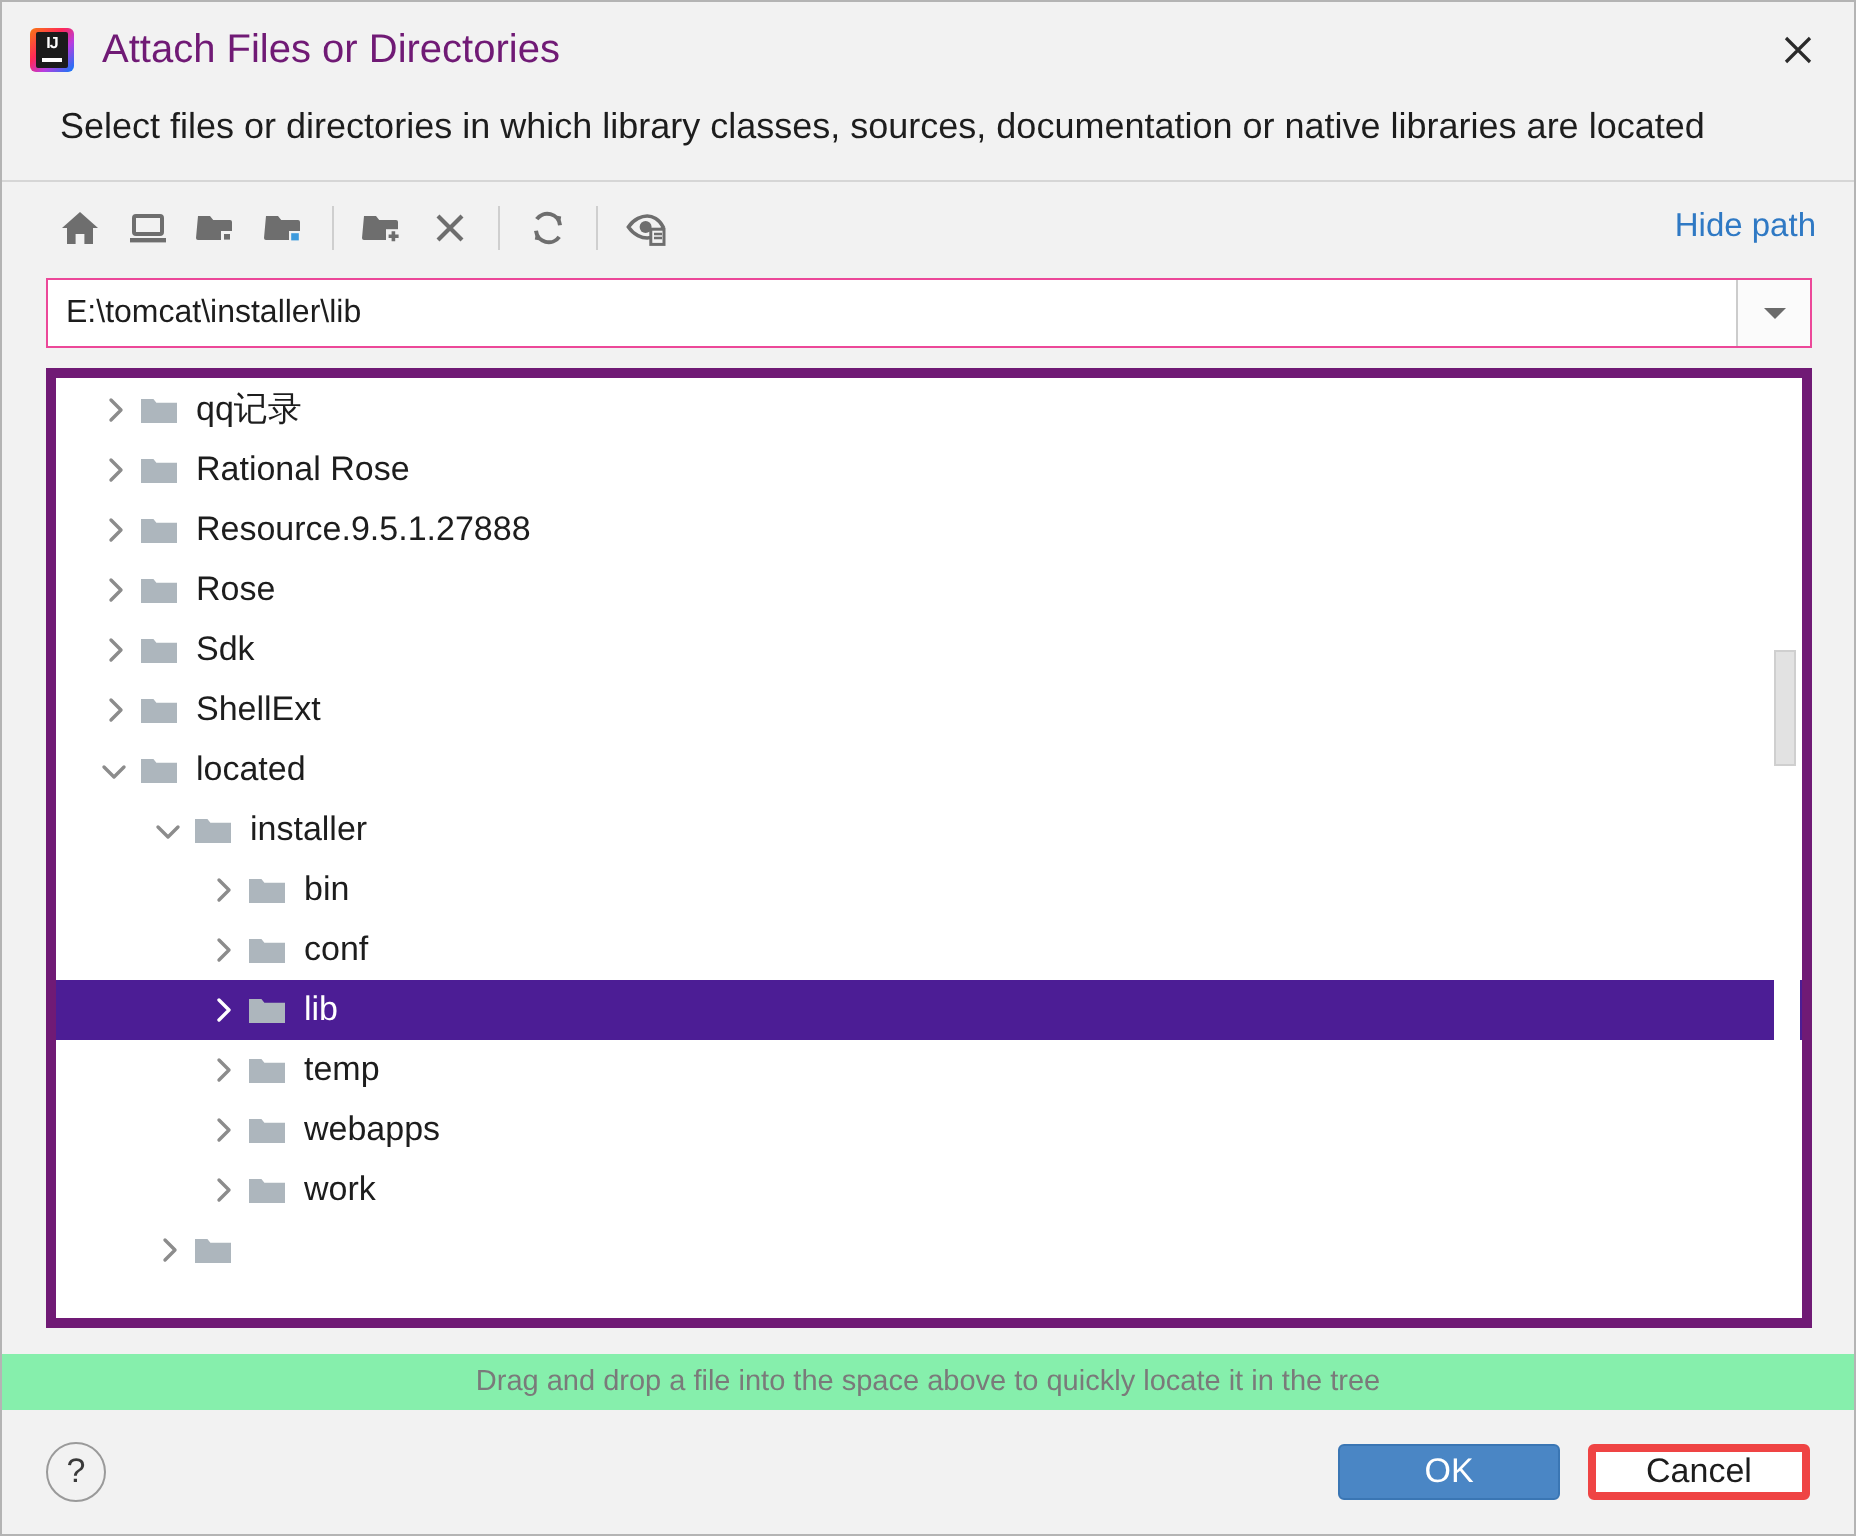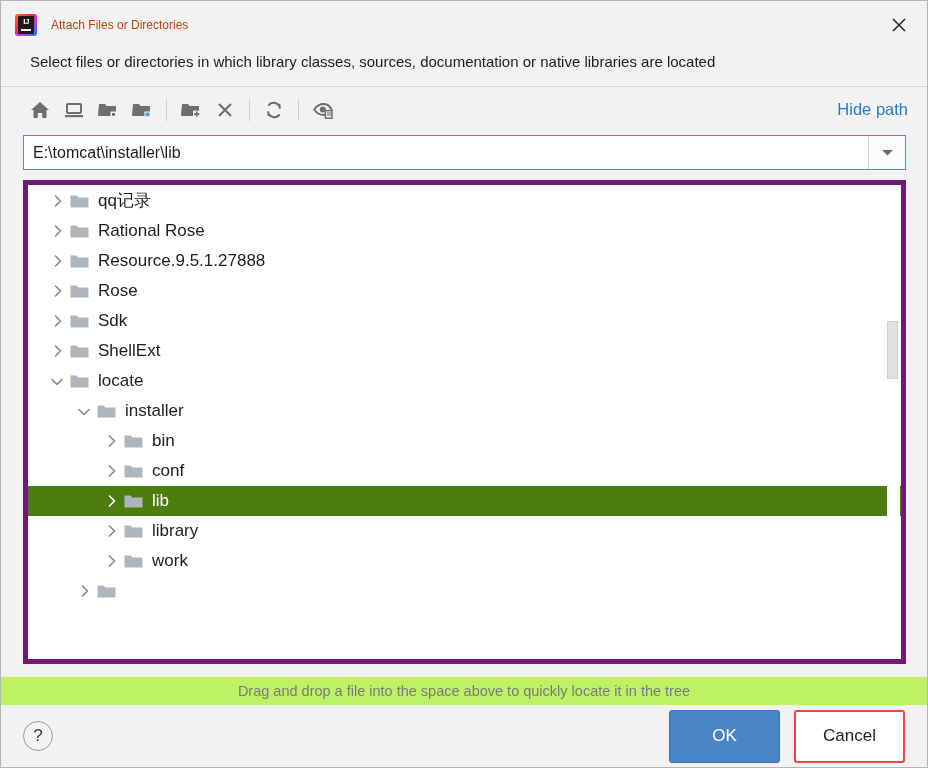--- a/index.html
+++ b/index.html
@@ -57,39 +57,39 @@
     letter-spacing: -0.5px;
   }
   .ij-logo .ij-bar {
     position: absolute;
     left: 6px; right: 6px; bottom: 5px;
     height: 2px;
     background: #ffffff;
   }
   .title-text {
     margin-left: 14px;
-    font-size: 12px;
-    color: #c2410c;
+    font-size: 20px;
+    color: #701a75;
     white-space: nowrap;
   }
   .close-btn {
     margin-left: auto;
     width: 56px; height: 48px;
     display: flex;
     align-items: center;
     justify-content: center;
     cursor: pointer;
   }
   .close-btn svg { display: block; }
 
   
   .subtitle {
     flex: 0 0 auto;
     padding: 4px 26px 16px 29px;
-    font-size: 15px;
+    font-size: 18px;
     color: #1d1d1d;
     white-space: nowrap;
   }
 
   
   .toolbar {
     flex: 0 0 46px;
     display: flex;
     align-items: center;
     padding: 0 16px 0 22px;
@@ -164,21 +164,21 @@
     left: 0; right: 0; top: 0;
     padding-top: 1px;
   }
   .tree-row {
     height: 30px;
     display: flex;
     align-items: center;
     cursor: default;
     white-space: nowrap;
   }
-  .tree-row.selected { background: #4d7c0f; }
+  .tree-row.selected { background: #4c1d95; }
   .tree-row.selected .row-label { color: #ffffff; }
   .tree-row.selected .twisty svg path { stroke: #ffffff; }
   .twisty {
     width: 22px; height: 30px;
     flex: 0 0 22px;
     display: flex;
     align-items: center;
     justify-content: center;
     cursor: pointer;
   }
@@ -212,21 +212,21 @@
   }
 
   
   .hint {
     flex: 0 0 28px;
     display: flex;
     align-items: center;
     justify-content: center;
     font-size: 14.5px;
     color: #7a7a7a;
-    background: #bef264;
+    background: #86efac;
   }
 
   
   .footer {
     flex: 0 0 62px;
     display: flex;
     align-items: center;
     padding: 0 22px 0 22px;
     background: #f2f2f2;
   }
@@ -241,38 +241,38 @@
     color: #3a3a3a;
     cursor: pointer;
     background: #f2f2f2;
   }
   .btn-group {
     margin-left: auto;
     display: flex;
     gap: 14px;
   }
   .btn {
-    height: 53px;
+    height: 28px;
     min-width: 111px;
     font-family: "Liberation Sans", sans-serif;
     font-size: 17px;
     border-radius: 3px;
     cursor: pointer;
     display: flex;
     align-items: center;
     justify-content: center;
   }
   .btn-ok {
     background: #4a86c5;
     border: 1px solid #3a76b4;
     color: #ffffff;
   }
   .btn-cancel {
     background: #ffffff;
-    border: 2px solid #ef4444;
+    border: 4px solid #ef4444;
     color: #1d1d1d;
   }
 </style>
 </head>
 <body>
 
 <div class="dialog">
 
   <div class="titlebar">
     <div class="ij-logo">
@@ -462,21 +462,21 @@
           <div class="twisty">
             <svg width="16" height="16" viewBox="0 0 16 16">
               <path d="M3 6.5 L8 11.5 L13 6.5" fill="none" stroke="#8c8c8c" stroke-width="1.7" stroke-linecap="round" stroke-linejoin="round"></path>
             </svg>
           </div>
           <div class="folder-ico">
             <svg width="19" height="15" viewBox="0 0 19 15">
               <path d="M0.5 1.5 h6.2 l1.5 1.9 h10.3 v10.1 h-18 Z" fill="#adb6bd"></path>
             </svg>
           </div>
-          <div class="row-label">locate</div>
+          <div class="row-label">located</div>
         </div>
         <div class="tree-row">
           <div style="flex: 0 0 45px;"></div>
           <div class="twisty">
             <svg width="16" height="16" viewBox="0 0 16 16">
               <path d="M3 6.5 L8 11.5 L13 6.5" fill="none" stroke="#8c8c8c" stroke-width="1.7" stroke-linecap="round" stroke-linejoin="round"></path>
             </svg>
           </div>
           <div class="folder-ico">
             <svg width="19" height="15" viewBox="0 0 19 15">
@@ -532,21 +532,35 @@
           <div class="twisty">
             <svg width="16" height="16" viewBox="0 0 16 16">
               <path d="M6.5 3 L11.5 8 L6.5 13" fill="none" stroke="#8c8c8c" stroke-width="1.7" stroke-linecap="round" stroke-linejoin="round"></path>
             </svg>
           </div>
           <div class="folder-ico">
             <svg width="19" height="15" viewBox="0 0 19 15">
               <path d="M0.5 1.5 h6.2 l1.5 1.9 h10.3 v10.1 h-18 Z" fill="#adb6bd"></path>
             </svg>
           </div>
-          <div class="row-label">library</div>
+          <div class="row-label">temp</div>
+        </div>
+        <div class="tree-row">
+          <div style="flex: 0 0 72px;"></div>
+          <div class="twisty">
+            <svg width="16" height="16" viewBox="0 0 16 16">
+              <path d="M6.5 3 L11.5 8 L6.5 13" fill="none" stroke="#8c8c8c" stroke-width="1.7" stroke-linecap="round" stroke-linejoin="round"></path>
+            </svg>
+          </div>
+          <div class="folder-ico">
+            <svg width="19" height="15" viewBox="0 0 19 15">
+              <path d="M0.5 1.5 h6.2 l1.5 1.9 h10.3 v10.1 h-18 Z" fill="#adb6bd"></path>
+            </svg>
+          </div>
+          <div class="row-label">webapps</div>
         </div>
         <div class="tree-row">
           <div style="flex: 0 0 72px;"></div>
           <div class="twisty">
             <svg width="16" height="16" viewBox="0 0 16 16">
               <path d="M6.5 3 L11.5 8 L6.5 13" fill="none" stroke="#8c8c8c" stroke-width="1.7" stroke-linecap="round" stroke-linejoin="round"></path>
             </svg>
           </div>
           <div class="folder-ico">
             <svg width="19" height="15" viewBox="0 0 19 15">

